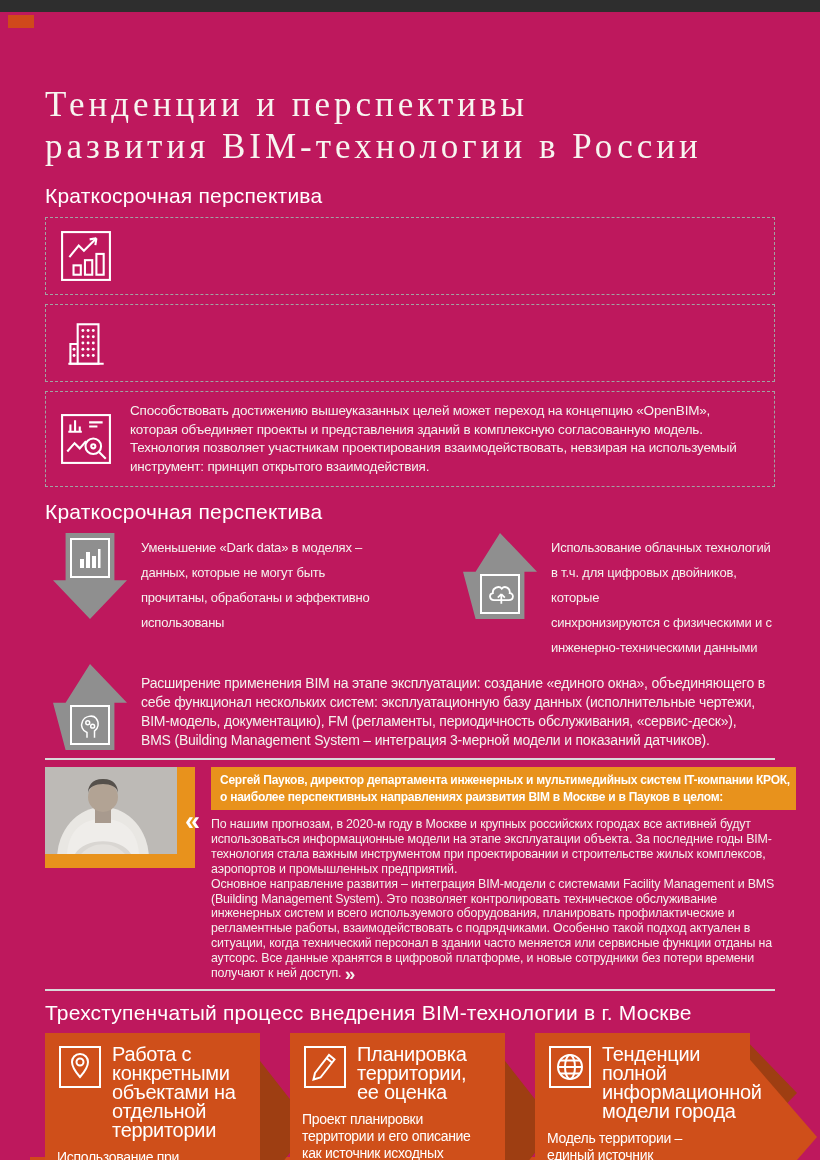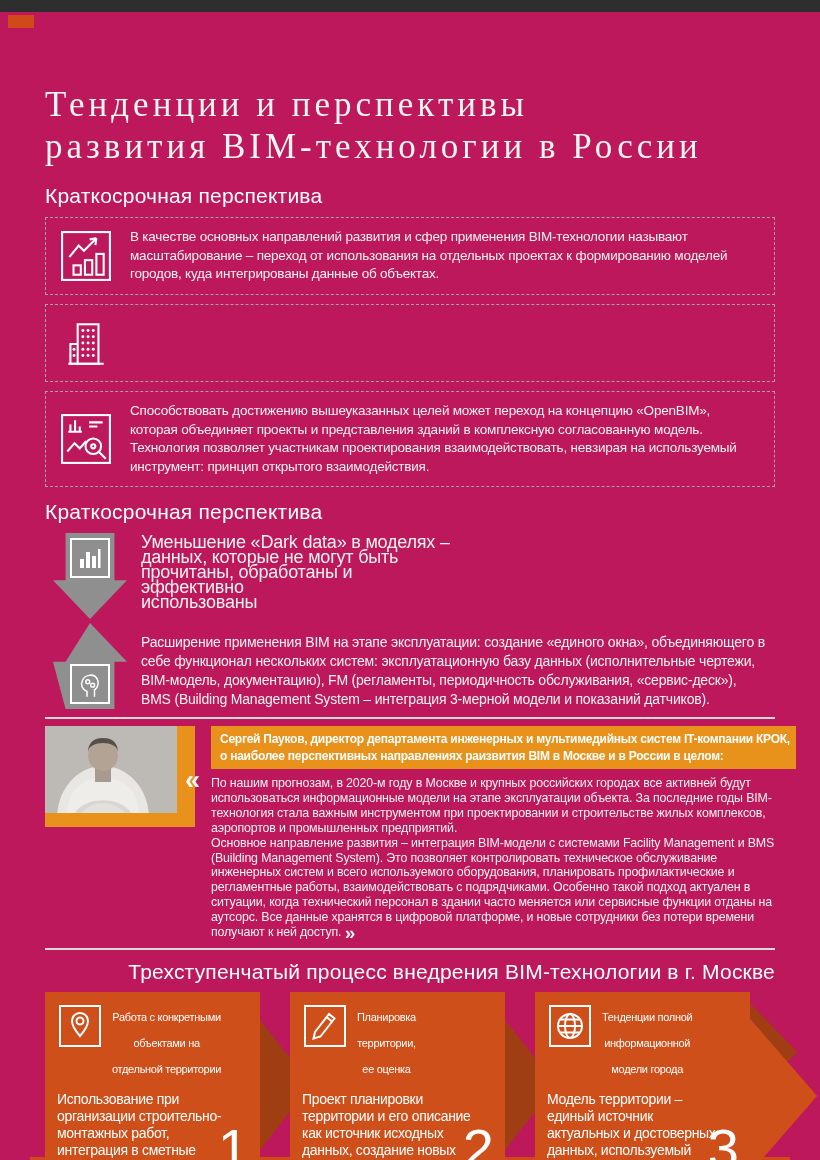--- a/index.html
+++ b/index.html
@@ -11,34 +11,34 @@
   }
   .ml{white-space:pre-line;}
   .accent-sq{position:absolute;left:8px;top:3px;width:26px;height:13px;background:#d0491b;}
   .title{
     margin:56px 0 0 0;font-family:"Liberation Serif",serif;font-weight:400;
     font-size:35px;line-height:42px;letter-spacing:4px;color:#f7f5f0;
   }
   .h2{font-size:21px;line-height:25px;color:#ffffff;font-weight:400;letter-spacing:.2px;}
   .h2.lt{margin-top:15px;}
   .h2.st{margin-top:12px;}
-  .h2.pr{margin-top:9px;text-align:right;}
+  .h2.pr{margin-top:9px;}
   
   .dashed-box{
     margin-top:9px;border:1px dashed #a2a2a2;display:flex;align-items:center;
     padding:10px 12px 10px 14px;box-sizing:border-box;min-height:78px;
   }
   .db-icon{flex:0 0 70px;display:flex;align-items:center;}
   .db-text{font-size:13.5px;line-height:18.5px;letter-spacing:-0.2px;color:#f4f2ee;}
   
   .st-row{display:flex;margin-top:9px;}
   .st-item{display:flex;align-items:flex-start;}
   .st-item.c1{width:410px;flex:0 0 410px;}
   .st-item.c2{flex:1;}
-  .st-text{font-size:18px;line-height:15px;letter-spacing:-0.2px;margin-left:14px;margin-top:2px;color:#f4f2ee;}
+  .st-text{font-size:13px;line-height:25px;letter-spacing:-0.2px;margin-left:14px;margin-top:2px;color:#f4f2ee;}
   .g-arrow{flex:0 0 74px;width:74px;height:86px;background:#8f8f8f;position:relative;margin-left:8px;}
   .g-arrow.down{clip-path:polygon(17% 0,83% 0,83% 55%,100% 55%,50% 100%,0 55%,17% 55%);}
   .g-arrow.up{clip-path:polygon(50% 0,100% 45%,83% 45%,83% 100%,17% 100%,0 45%,17% 45%);}
   .icon-frame{
     position:absolute;left:17px;width:40px;height:40px;border:2px solid #fff;box-sizing:border-box;
     display:flex;align-items:center;justify-content:center;
   }
   .g-arrow.down .icon-frame{top:5px;}
   .g-arrow.up .icon-frame{top:41px;}
   .st-wide{display:flex;margin-top:4px;align-items:flex-end;}
@@ -62,21 +62,21 @@
     box-sizing:border-box;padding:11px 10px 10px 12px;
   }
   .step.s1{left:0;} .step.s2{left:245px;} .step.s3{left:490px;}
   .chev{position:absolute;width:58px;height:148px;top:19px;background:#9e3e12;z-index:1;
     clip-path:polygon(0 0,100% 50%,0 100%);}
   .chev.c1{left:208px;} .chev.c2{left:453px;} .chev.c3{left:694px;top:0;height:120px;}
   .final-arrow{position:absolute;left:700px;top:21px;width:72px;height:166px;background:#cf4f1a;z-index:2;
     clip-path:polygon(0 0,100% 50%,0 100%);}
   .step-head{display:flex;}
   .step-icon{flex:0 0 46px;}
-  .step-title{margin-left:9px;font-size:11px;line-height:26px;letter-spacing:-0.3px;margin-top:1px;color:#fff;text-align:center;}
+  .step-title{margin-left:9px;font-size:20px;line-height:19px;letter-spacing:-0.3px;margin-top:1px;color:#fff;}
   .step-body{margin-top:9px;font-size:14px;line-height:17px;letter-spacing:-0.3px;color:#fff;}
   .step-num{position:absolute;right:11px;bottom:2px;font-size:56px;line-height:1;font-weight:400;color:#fff;}
   .bottom-bar{position:absolute;left:30px;right:30px;bottom:4px;height:11px;background:#d0491b;}
   .bottom-strip{position:absolute;left:0;right:0;bottom:0;height:4px;background:#8a8a8a;}
   svg.ic{display:block;}
 </style>
 </head>
 <body>
 
 <div class="page">
@@ -91,23 +91,20 @@
     <div class="db-icon">
       <svg class="ic" width="52" height="52" viewBox="0 0 50 50" fill="none" stroke="#fff" stroke-width="2">
         <rect x="2" y="2" width="46" height="46"></rect>
         <path d="M9 26 L18 15 L23 20 L35 8"></path>
         <path d="M35 8 L28.5 9 M35 8 L34 14.5"></path>
         <rect x="13" y="34" width="7" height="9"></rect>
         <rect x="24" y="29" width="7" height="14"></rect>
         <rect x="35" y="23" width="7" height="20"></rect>
       </svg>
     </div>
-    <div class="db-text ml">В качестве основных направлений развития и сфер применения BIM-технологии называют
-масштабирование – переход от использования на отдельных проектах к формированию моделей
-городов, куда интегрированы данные об объектах.</div>
   </div>
 
   <div class="dashed-box">
     <div class="db-icon">
       <svg class="ic" width="52" height="52" viewBox="0 0 50 50" fill="none" stroke="#fff" stroke-width="2">
         <rect x="17" y="7" width="20" height="38"></rect>
         <path d="M17 26 H10 V45 H17"></path>
         <path d="M8 45 H42"></path>
         <g fill="#fff" stroke="none">
           <circle cx="22" cy="13" r="1.4"></circle>
@@ -164,20 +161,34 @@
               <rect x="21" y="4" width="2.5" height="19"></rect>
             </g>
           </svg>
         </div>
       </div>
       <div class="st-text ml">Уменьшение «Dark data» в моделях –
 данных, которые не могут быть
 прочитаны, обработаны и эффективно
 использованы</div>
     </div>
+    <div class="st-item c2">
+      <div class="g-arrow up">
+        <div class="icon-frame">
+          <svg class="ic" width="30" height="28" viewBox="0 0 34 30" fill="none" stroke="#fff" stroke-width="2">
+            <path d="M10 22 C5 22 4 15 9 14 C8 8 16 5 19 9 C22 5 29 8 28 14 C33 14 33 22 27 22 Z"></path>
+            <path d="M18.5 26 V15 M18.5 15 L14.5 19 M18.5 15 L22.5 19"></path>
+          </svg>
+        </div>
+      </div>
+      <div class="st-text ml">Использование облачных технологий
+в т.ч. для цифровых двойников, которые
+синхронизируются с физическими и с
+инженерно-техническими данными</div>
+    </div>
   </div>
 
   <div class="st-wide">
     <div class="g-arrow up">
       <div class="icon-frame">
         <svg class="ic" width="30" height="30" viewBox="0 0 40 40" fill="none" stroke="#fff" stroke-width="2">
           <path d="M16 37 V30 C10 28 7 21 10 15 C13 8 24 6 28 11 C33 17 31 25 26 28 V37"></path>
           <circle cx="17" cy="17" r="2.6"></circle>
           <circle cx="23.5" cy="21.5" r="2.6"></circle>
         </svg>
@@ -201,21 +212,21 @@
         <path d="M30 87 C40 70 76 70 86 87 L70 87 C64 78 52 78 46 87 Z" fill="#d9d6d2"></path>
         <rect x="50" y="40" width="16" height="16" fill="#a89a8e"></rect>
         <circle cx="58" cy="30" r="15" fill="#b2a394"></circle>
         <path d="M43 26 C44 14 72 14 73 26 C73 20 70 12 58 12 C46 12 43 20 43 26 Z" fill="#55504b"></path>
         <path d="M36 87 C48 74 68 74 80 87 Z" fill="#e4e1dd"></path>
       </svg>
     </div>
     <div class="quote-right">
       <div class="q-header">
         <div class="q-line">Сергей Пауков, директор департамента инженерных и мультимедийных систем IT-компании КРОК,</div>
-        <div class="q-line">о наиболее перспективных направлениях раизвития BIM в Москве и в России в целом:</div>
+        <div class="q-line">о наиболее перспективных направлениях раизвития BIM в Москве и в Пауков в целом:</div>
       </div>
       <div class="q-body">
         <span class="q-open">«</span>
         <p class="q-p">По нашим прогнозам, в 2020-м году в Москве и крупных российских городах все активней будут использоваться информационные модели на этапе эксплуатации объекта. За последние годы BIM-технология стала важным инструментом при проектировании и строительстве жилых комплексов, аэропортов и промышленных предприятий.</p>
         <p class="q-p"><span>Основное направление развития – интеграция BIM-модели с системами Facility Management и BMS (Building Management System). Это позволяет контролировать техническое обслуживание инженерных систем и всего используемого оборудования, планировать профилактические и регламентные работы, взаимодействовать с подрядчиками. Особенно такой подход актуален в ситуации, когда технический персонал в здании часто меняется или сервисные функции отданы на аутсорс. Все данные хранятся в цифровой платформе, и новые сотрудники без потери времени получают к ней доступ.</span> <span class="q-close">»</span></p>
       </div>
     </div>
   </div>
 
   <hr class="divider">

